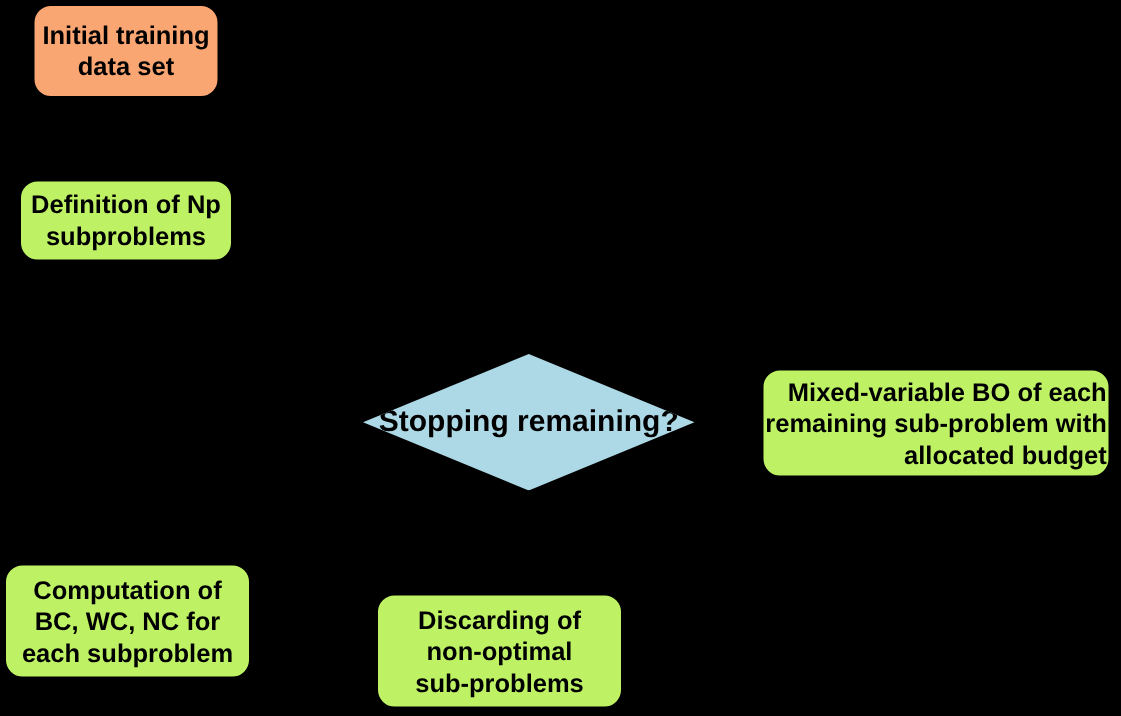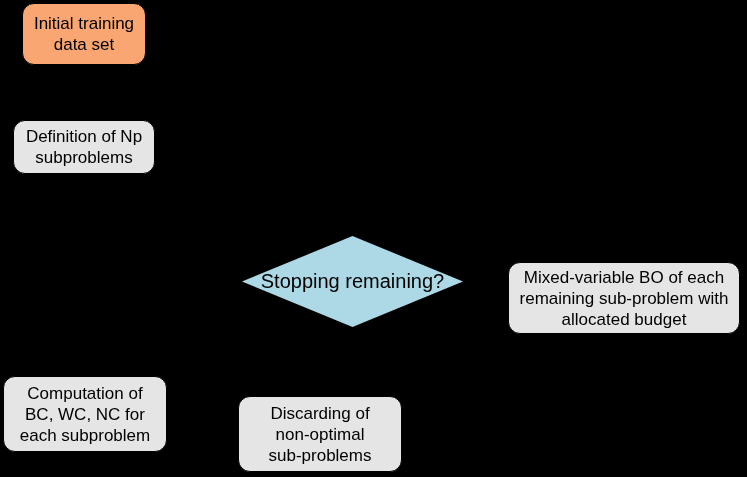--- a/index.html
+++ b/index.html
@@ -19,41 +19,42 @@
     position: absolute;
     box-sizing: border-box;
     display: flex;
     align-items: center;
     justify-content: center;
     text-align: center;
     color: #000000;
     font-size: 17px;
     line-height: 21px;
     white-space: pre-line;
+    font-weight: bold;
   }
   .rounded {
     border: 1.5px solid #000000;
     border-radius: 12px;
   }
-  .process { background: #e5e5e5; }
+  .process { background: #bef264; }
   .terminal { background: #F9A672; }
   .decision {
     background: #ADD8E6;
     clip-path: polygon(50% 0%, 100% 50%, 50% 100%, 0% 50%);
     font-size: 20px;
   }
   
   #node-initial     { left: 22px;  top: 3px;   width: 124px; height: 62px; }
   #node-definition  { left: 13px;  top: 120px; width: 142px; height: 54px; }
   #node-gp          { left: 3px;   top: 240px; width: 165px; height: 84px; }
   #node-end         { left: 323px; top: 127px; width: 52px;  height: 31px; border-radius: 8px; }
   #node-decision    { left: 242px; top: 236px; width: 221px; height: 91px; }
-  #node-mixed       { left: 508px; top: 262px; width: 232px; height: 72px; }
+  #node-mixed       { left: 508px; top: 246px; width: 232px; height: 72px; text-align: right; }
   #node-computation { left: 3px;   top: 376px; width: 164px; height: 76px; }
-  #node-discarding  { left: 238px; top: 396px; width: 164px; height: 76px; }
+  #node-discarding  { left: 251px; top: 396px; width: 164px; height: 76px; }
   #node-allocation  { left: 501px; top: 397px; width: 240px; height: 74px; }
 </style>
 </head>
 <body>
 
 <div id="canvas">
 
   <div id="node-initial" class="node terminal rounded">
     <span>Initial training
 data set</span>

